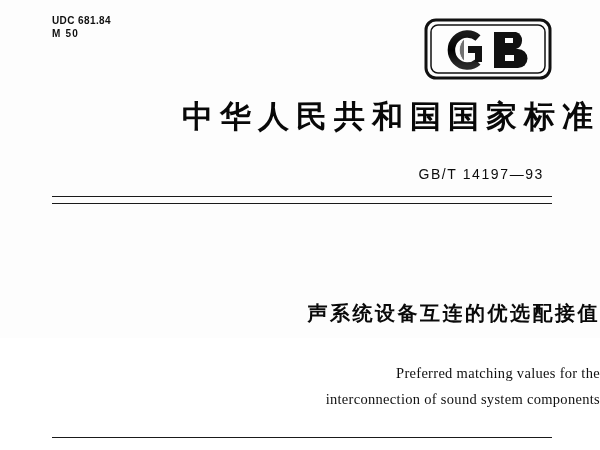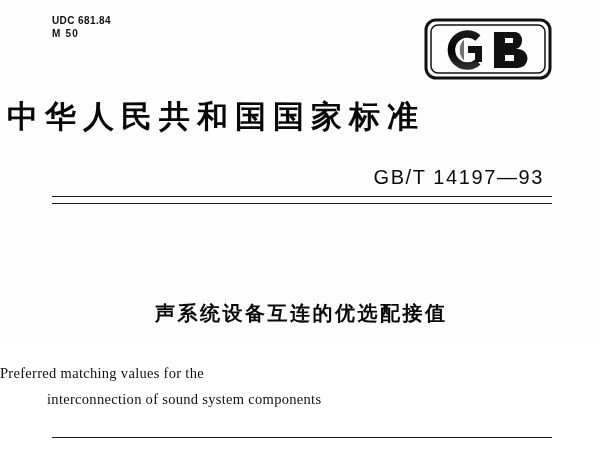--- a/index.html
+++ b/index.html
@@ -46,69 +46,69 @@
     height: 62px;
   }
   .emblem svg { display: block; }
 
   
   .cn-title {
     position: absolute;
     left: 0;
     right: 0;
     top: 96px;
-    text-align: left;
+    text-align: right;
     font-family: Liberation Serif, serif;
     font-weight: 700;
     font-size: 31px;
     letter-spacing: 7px;
     color: #080808;
     text-indent: 7px;
   }
 
   
   .std-no {
     position: absolute;
     right: 56px;
     top: 166px;
     font-family: "Liberation Sans", sans-serif;
-    font-size: 20px;
+    font-size: 14px;
     letter-spacing: 1.6px;
     color: #0c0c0c;
   }
 
   
   .rule {
     position: absolute;
     left: 52px;
     right: 48px;
     height: 0;
     border-top: 1.5px solid #1a1a1a;
   }
   .rule.top { top: 196px; }
   .rule.bottom { top: 203px; border-top-width: 1px; }
 
   
   .subject-cn {
     position: absolute;
     left: 0; right: 0;
     top: 300px;
-    text-align: center;
+    text-align: right;
     font-family: "DejaVu Serif", serif;
     font-weight: 700;
     font-size: 20px;
     letter-spacing: 2.5px;
     color: #0a0a0a;
     text-indent: 2.5px;
   }
   .subject-en {
     position: absolute;
     left: 0; right: 0;
     top: 360px;
-    text-align: left;
+    text-align: right;
     font-family: "Liberation Serif", serif;
     font-size: 14.5px;
     line-height: 26px;
     letter-spacing: 0.3px;
     color: #101010;
   }
   .subject-en .l2 { display: block; padding-left: 47px; }
 
   
   .rule.footer {

